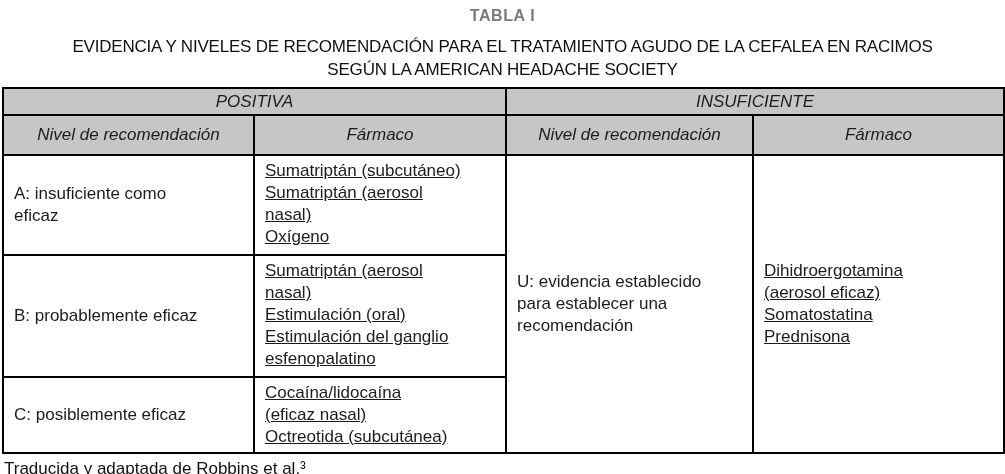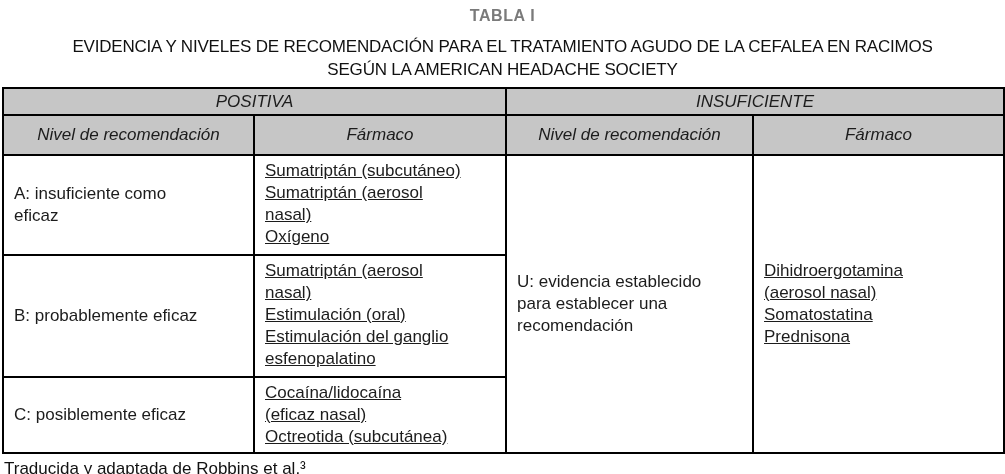--- a/index.html
+++ b/index.html
@@ -128,21 +128,21 @@
             <div class="drug-line">Sumatriptán (subcutáneo)</div>
             <div class="drug-line">Sumatriptán (aerosol
 nasal)</div>
             <div class="drug-line">Oxígeno</div>
           </td>
       <td class="level-cell span-middle" rowspan="3">U: evidencia establecido
 para establecer una
 recomendación</td>
       <td class="drugs-cell span-middle" rowspan="3">
             <div class="drug-line">Dihidroergotamina
-(aerosol nasal)</div>
+(aerosol eficaz)</div>
             <div class="drug-line">Somatostatina</div>
             <div class="drug-line">Prednisona</div>
           </td>
     </tr>
     <tr class="row-b">
       <td class="level-cell">B: probablemente eficaz</td>
       <td class="drugs-cell">
             <div class="drug-line">Sumatriptán (aerosol
 nasal)</div>
             <div class="drug-line">Estimulación (oral)</div>

